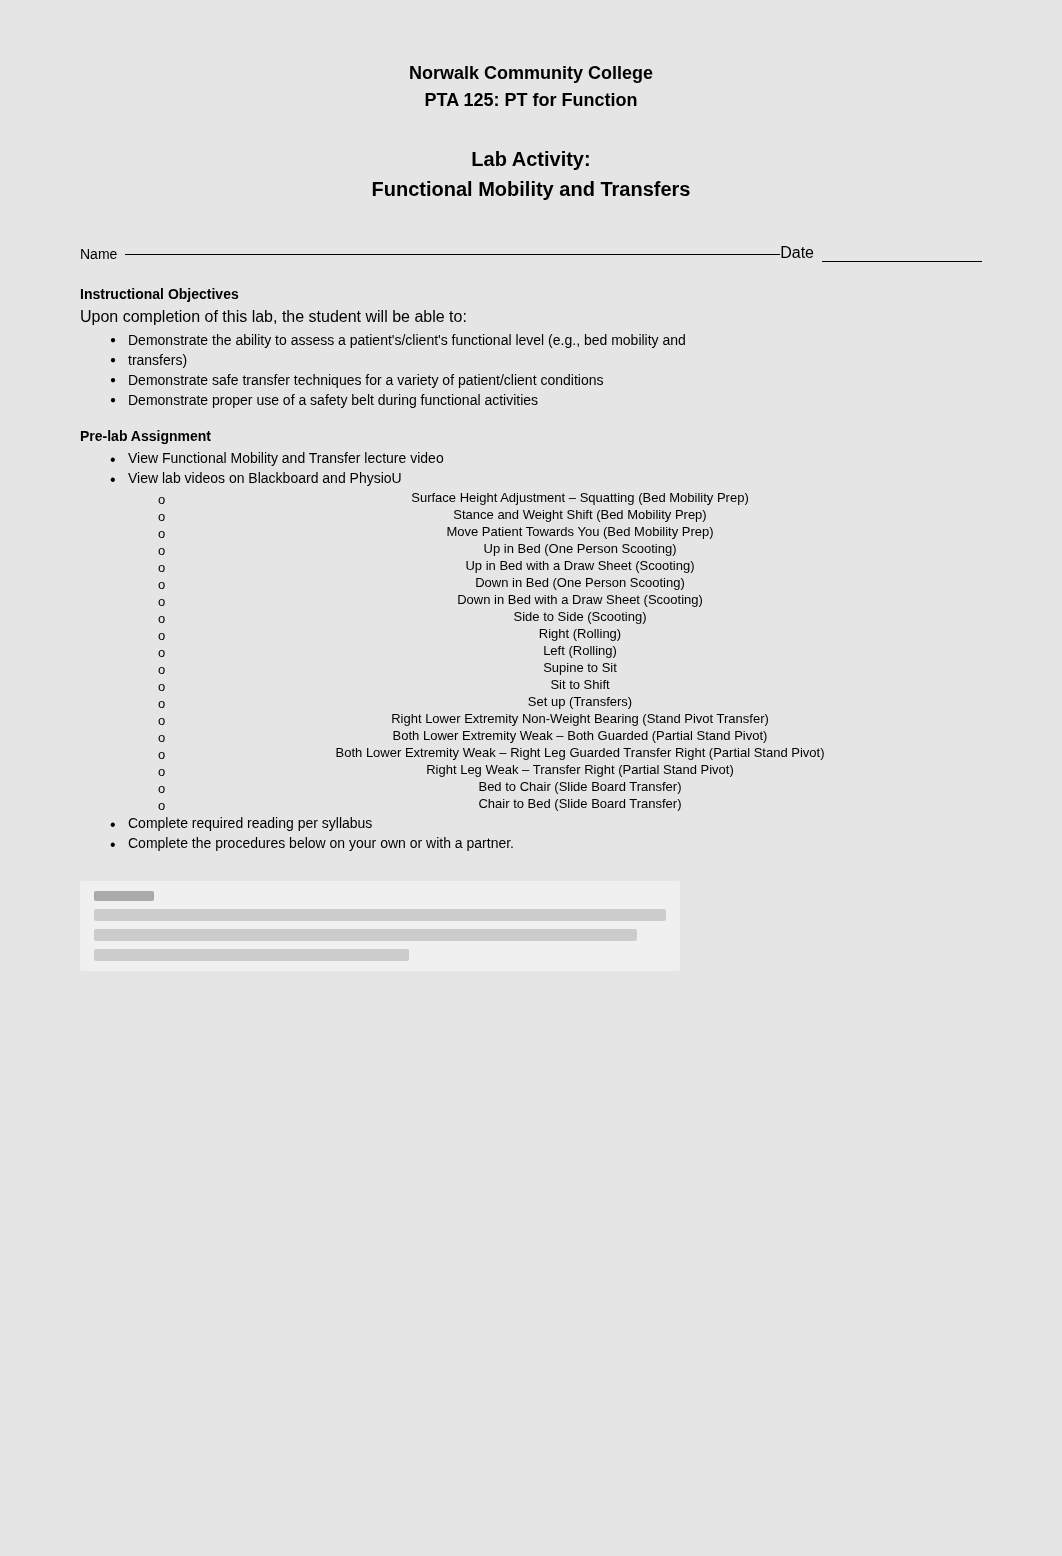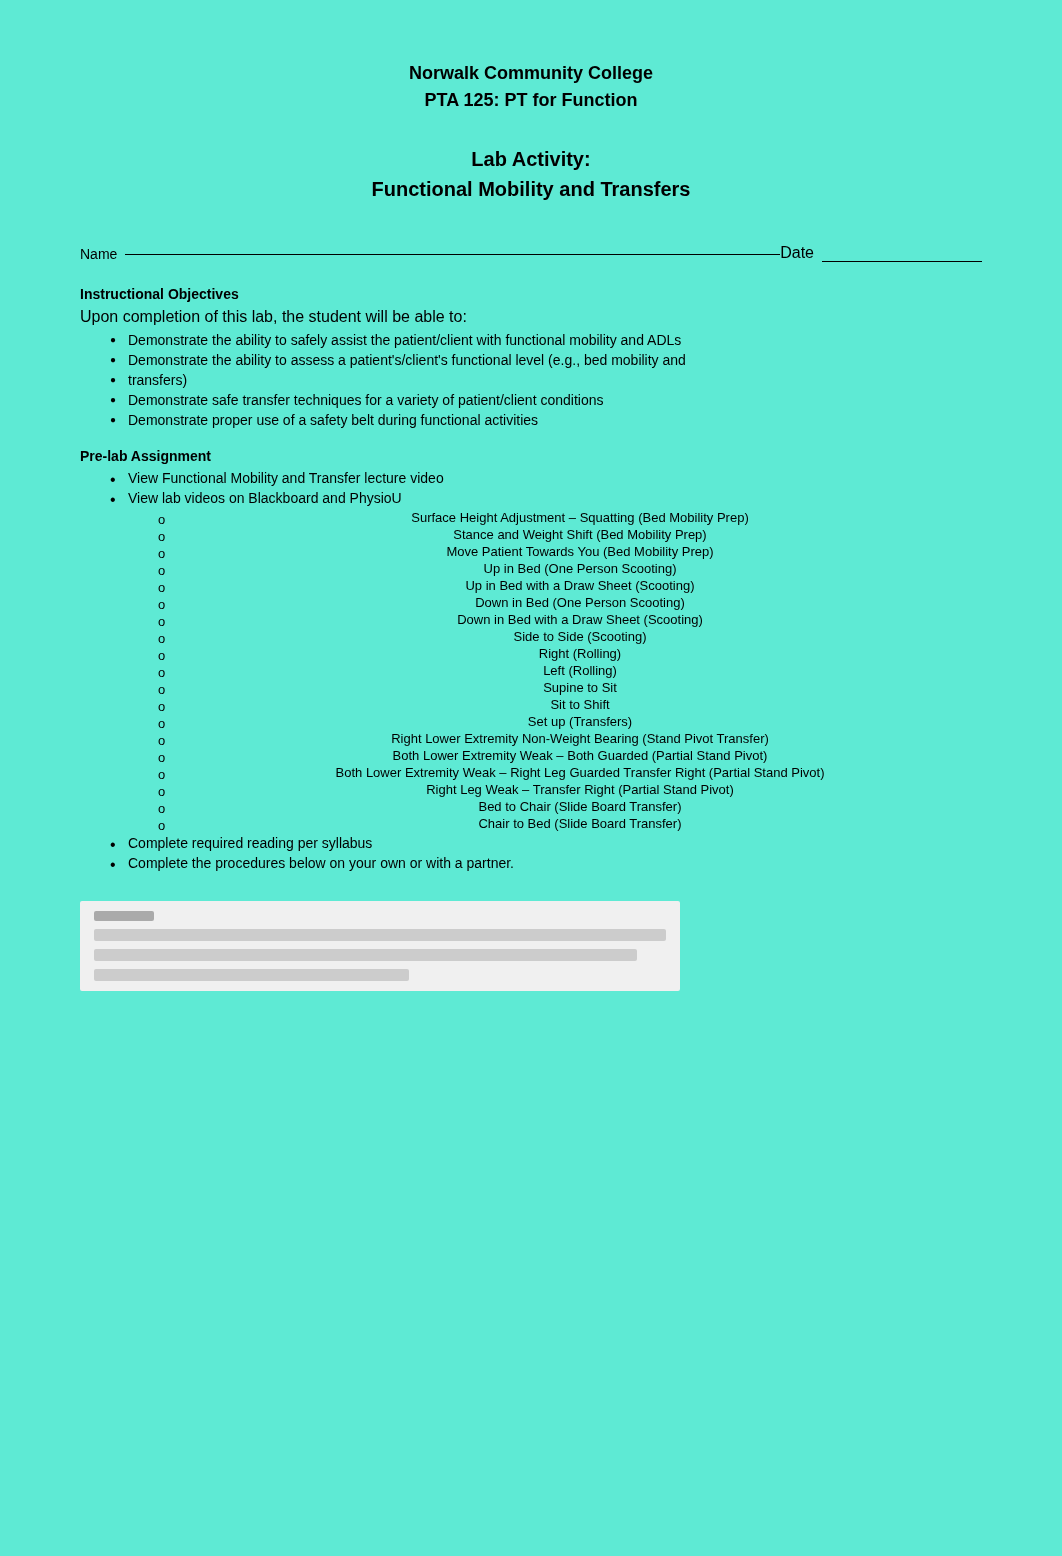--- a/index.html
+++ b/index.html
@@ -13,21 +13,21 @@
       font-family: Arial, sans-serif;
       font-size: 14px;
       color: #000;
       width: 1062px;
       min-height: 1556px;
     }
 
     .page {
       width: 1062px;
       min-height: 1556px;
-      background: #5eead4;
+      background: #e5e5e5;
       padding: 60px 80px 60px 80px;
     }
 
     .header {
       text-align: center;
       margin-bottom: 30px;
     }
 
     .header-title {
       font-size: 18px;
@@ -225,21 +225,20 @@
     <div class="date-field">
       <span class="date-label">Date</span>
       <div class="date-line"></div>
     </div>
   </div>
 
   <div class="section">
     <div class="section-title">Instructional Objectives</div>
     <div class="section-intro">Upon completion of this lab, the student will be able to:</div>
     <ul class="bullet-list">
-      <li><span>Demonstrate the ability to safely assist the patient/client with functional mobility and ADLs</span></li>
       <li><span>Demonstrate the ability to assess a patient's/client's functional level (e.g., bed mobility and</span></li>
       <li><span>transfers)</span></li>
       <li><span>Demonstrate safe transfer techniques for a variety of patient/client conditions</span></li>
       <li><span>Demonstrate proper use of a safety belt during functional activities</span></li>
     </ul>
   </div>
 
   <div class="section">
     <div class="section-title">Pre-lab Assignment</div>
     <ul class="pre-lab-outer">

